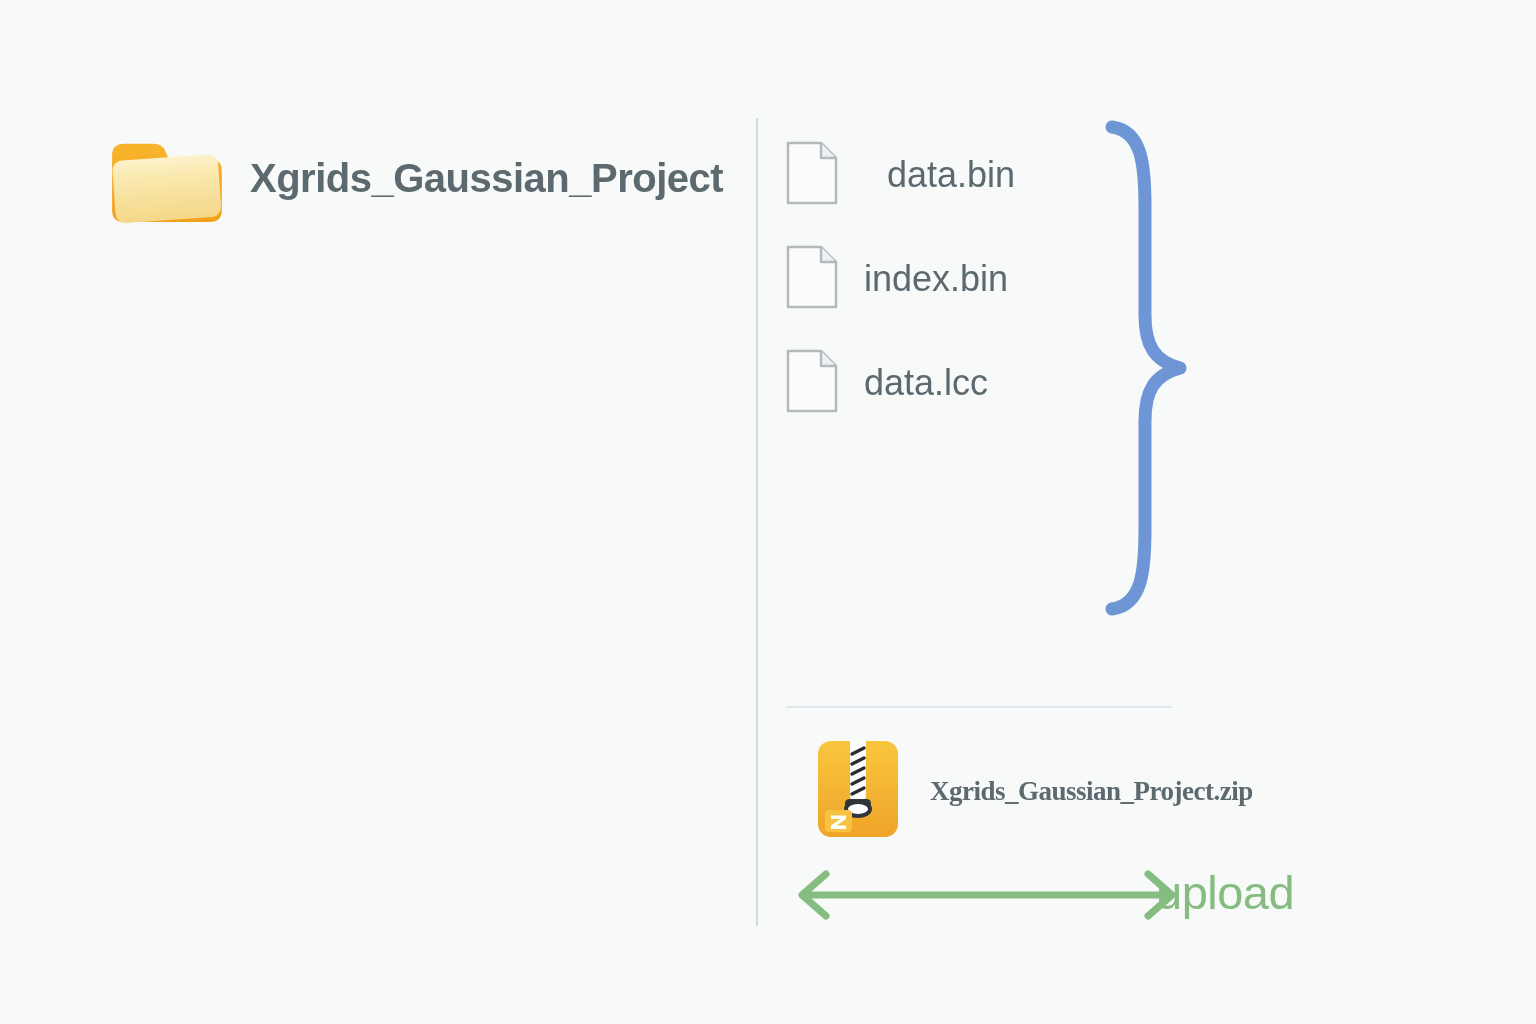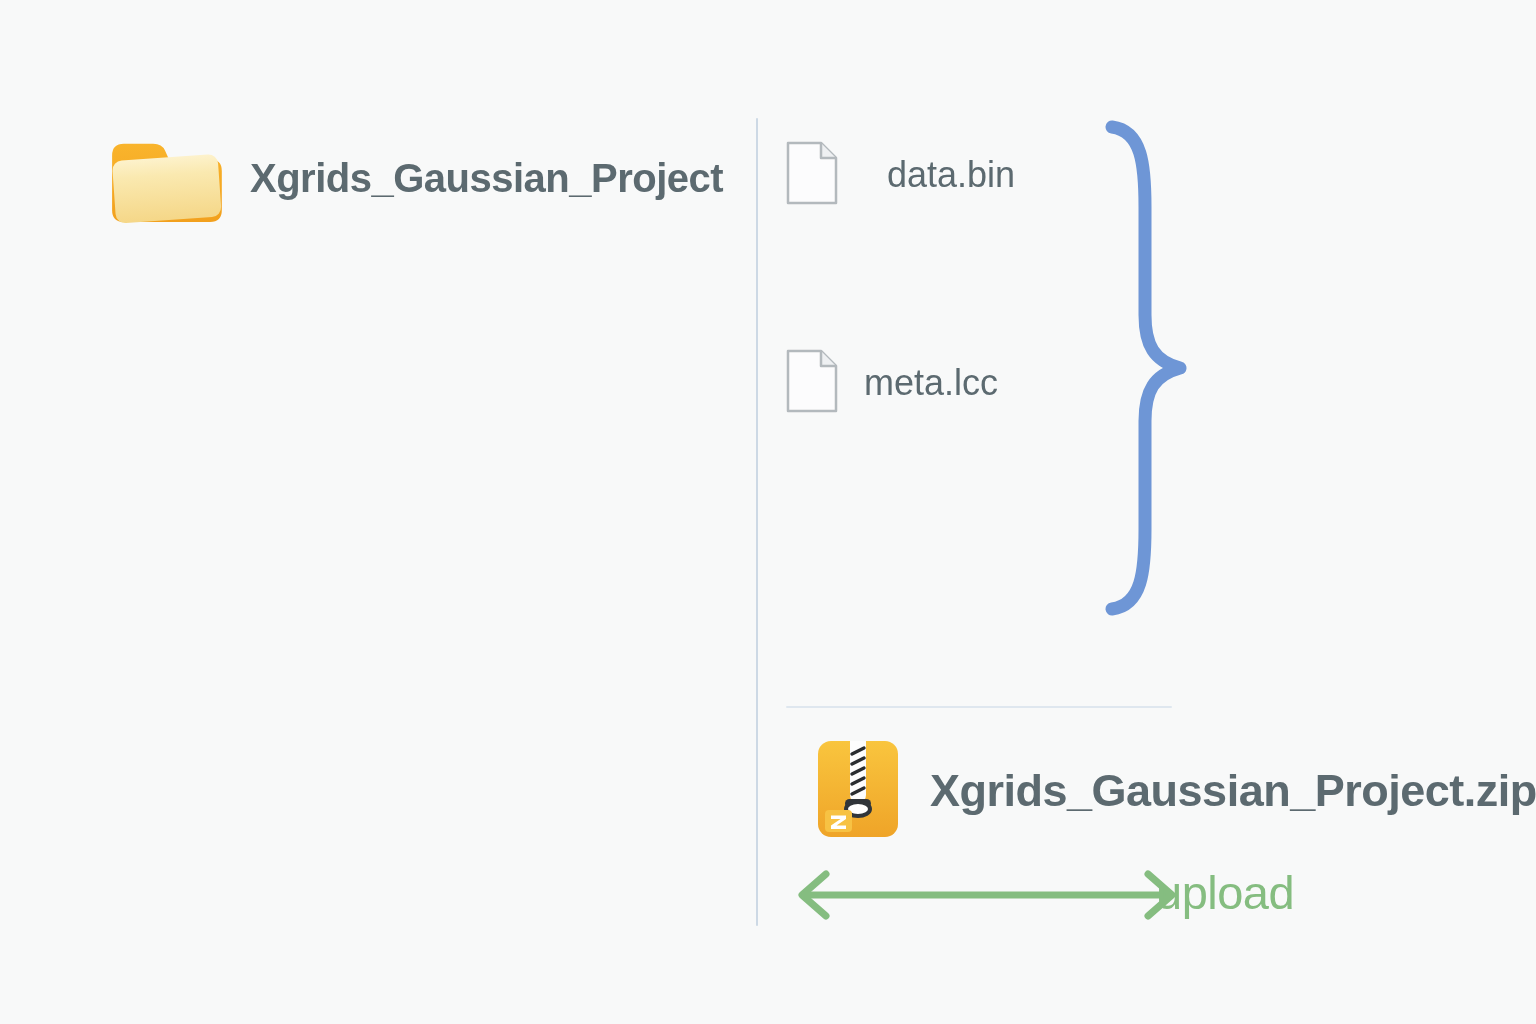--- a/index.html
+++ b/index.html
@@ -57,21 +57,21 @@
     position:absolute;left:786px;top:706px;width:386px;height:2px;
     background:var(--divider-light);border-radius:1px;
   }
 
   
   .zip-row{
     position:absolute;left:818px;top:741px;
     display:flex;align-items:center;gap:32px;
   }
   .zip-label{
-    font-size:45px;font-weight:bold;color:var(--text);letter-spacing:-0.5px;
+    font-size:27px;font-weight:bold;color:var(--text);letter-spacing:-0.5px;font-family:Liberation Serif, serif;
   }
 
   
   .arrow-wrap{position:absolute;left:796px;top:866px;width:382px;height:58px;}
   .upload-label{
     position:absolute;left:1156px;top:864px;height:58px;line-height:58px;
     font-size:47px;color:var(--accent-green);letter-spacing:-0.5px;
   }
 </style>
 </head>
@@ -108,30 +108,40 @@
     <span>
       <svg width="54" height="66" viewBox="0 0 54 66" aria-hidden="true">
         <path d="M3,3 h33 l15,15 v45 h-48 z" fill="#fcfcfd" stroke="#b3b9bd" stroke-width="2.5" stroke-linejoin="round"></path>
         <path d="M36,3 l15,15 h-15 z" fill="#eef0f2"></path>
         <path d="M36,3 v15 h15" fill="none" stroke="#b3b9bd" stroke-width="2.5" stroke-linejoin="round"></path>
       </svg>
     </span>
     <span class="file-label">data.bin</span>
   </div>
 
+  <div class="file-row r1">
+    <span>
+      <svg width="54" height="66" viewBox="0 0 54 66" aria-hidden="true">
+        <path d="M3,3 h33 l15,15 v45 h-48 z" fill="#fcfcfd" stroke="#b3b9bd" stroke-width="2.5" stroke-linejoin="round"></path>
+        <path d="M36,3 l15,15 h-15 z" fill="#eef0f2"></path>
+        <path d="M36,3 v15 h15" fill="none" stroke="#b3b9bd" stroke-width="2.5" stroke-linejoin="round"></path>
+      </svg>
+    </span>
+    <span class="file-label">index.bin</span>
+  </div>
 
   <div class="file-row r2">
     <span>
       <svg width="54" height="66" viewBox="0 0 54 66" aria-hidden="true">
         <path d="M3,3 h33 l15,15 v45 h-48 z" fill="#fcfcfd" stroke="#b3b9bd" stroke-width="2.5" stroke-linejoin="round"></path>
         <path d="M36,3 l15,15 h-15 z" fill="#eef0f2"></path>
         <path d="M36,3 v15 h15" fill="none" stroke="#b3b9bd" stroke-width="2.5" stroke-linejoin="round"></path>
       </svg>
     </span>
-    <span class="file-label">meta.lcc</span>
+    <span class="file-label">data.lcc</span>
   </div>
 
   <div class="brace-wrap">
     <svg width="92" height="498" viewBox="0 0 92 498" aria-hidden="true">
       <path d="M14,8 C44,12 47,46 47,88 L47,196 C47,226 56,242 82,249 C56,256 47,272 47,302 L47,410 C47,452 44,486 14,490" fill="none" style="stroke:var(--brace-blue)" stroke-width="13" stroke-linecap="round" stroke-linejoin="round"></path>
     </svg>
   </div>
 
   <div class="h-divider"></div>
 

